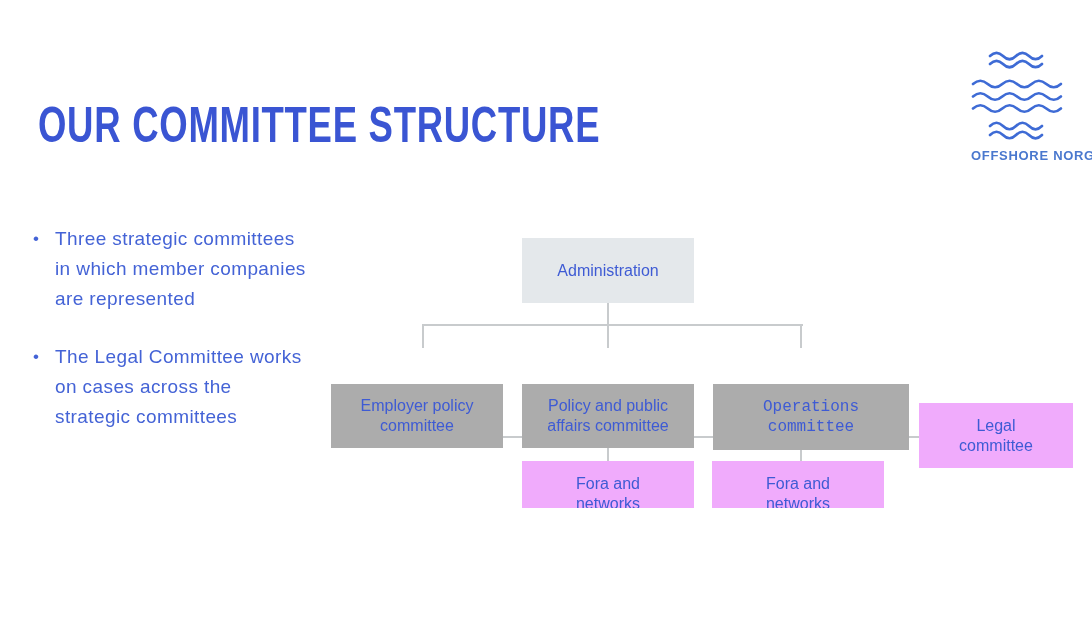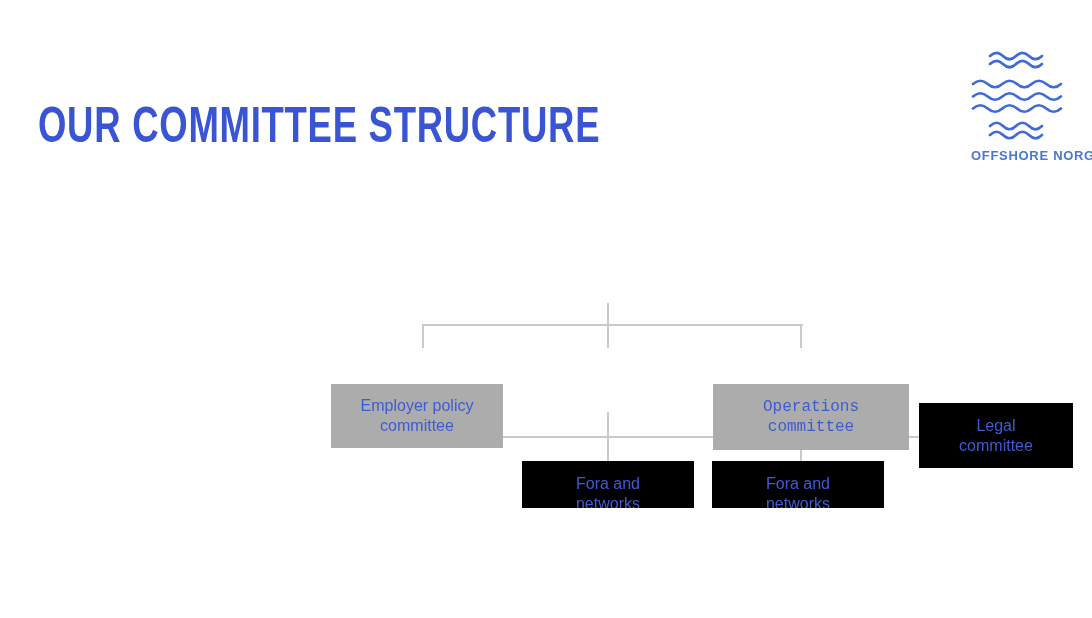--- a/index.html
+++ b/index.html
@@ -66,21 +66,21 @@
   }
   .node span {
     display: block;
     text-align: center;
     font-size: 16px;
     line-height: 20px;
     color: #3E5BD4;
   }
   .node--pale  { background: #E4E8EB; }
   .node--dark  { background: #ACACAC; margin-top: 36px; }
-  .node--light { background: #000000; }
+  .node--light { background: #f0abfc; }
 
   
   .conn { position: absolute; background: #C8CBCD; }
 
   
   .logo {
     position: absolute;
     left: 971px;
     top: 50px;
     width: 92px;
@@ -111,37 +111,45 @@
         <path d="M2 46.5 q7.35 -6.5 14.7 0 t14.6 0 t14.7 0 t14.6 0 t14.7 0 t14.6 0"></path>
         <path d="M2 58.5 q7.35 -6.5 14.7 0 t14.6 0 t14.7 0 t14.6 0 t14.7 0 t14.6 0"></path>
         <path d="M19 76 q6.5 -6.5 13 0 t13 0 t13 0 t13 0"></path>
         <path d="M19 85 q6.5 -6.5 13 0 t13 0 t13 0 t13 0"></path>
       </g>
     </svg>
     <div class="logo-text">OFFSHORE NORGE</div>
   </div>
 
   <ul class="bullets">
+    <li>Three strategic committees<br>in which member companies<br>are represented</li>
+    <li>The Legal Committee works<br>on cases across the<br>strategic committees</li>
   </ul>
 
   <div class="conn" style="left:607px; top:303px; width:2px; height:23px;"></div>
   <div class="conn" style="left:422px; top:324px; width:381px; height:2px;"></div>
   <div class="conn" style="left:422px; top:324px; width:2px; height:24px;"></div>
   <div class="conn" style="left:607px; top:324px; width:2px; height:24px;"></div>
   <div class="conn" style="left:800px; top:324px; width:2px; height:24px;"></div>
   <div class="conn" style="left:422px; top:412px; width:2px; height:26px;"></div>
   <div class="conn" style="left:422px; top:436px; width:497px; height:2px;"></div>
   <div class="conn" style="left:607px; top:412px; width:2px; height:49px;"></div>
   <div class="conn" style="left:800px; top:414px; width:2px; height:47px;"></div>
 
+  <div class="node node--pale" style="left:522px; top:238px; width:172px; height:65px;">
+    <span>Administration</span>
+  </div>
 
   <div class="node node--dark" style="left:331px; top:348px; width:172px; height:64px;">
     <span>Employer policy<br>committee</span>
   </div>
 
+  <div class="node node--dark" style="left:522px; top:348px; width:172px; height:64px;">
+    <span>Policy and public<br>affairs committee</span>
+  </div>
 
   <div class="node node--dark" style="left:713px; top:348px; width:196px; height:66px;font-family:Liberation Mono, monospace;">
     <span>Operations<br>committee</span>
   </div>
 
   <div class="node node--light" style="left:919px; top:403px; width:154px; height:65px;">
     <span>Legal<br>committee</span>
   </div>
 
   <div class="node node--light" style="left:522px; top:461px; width:172px; height:65px;">

